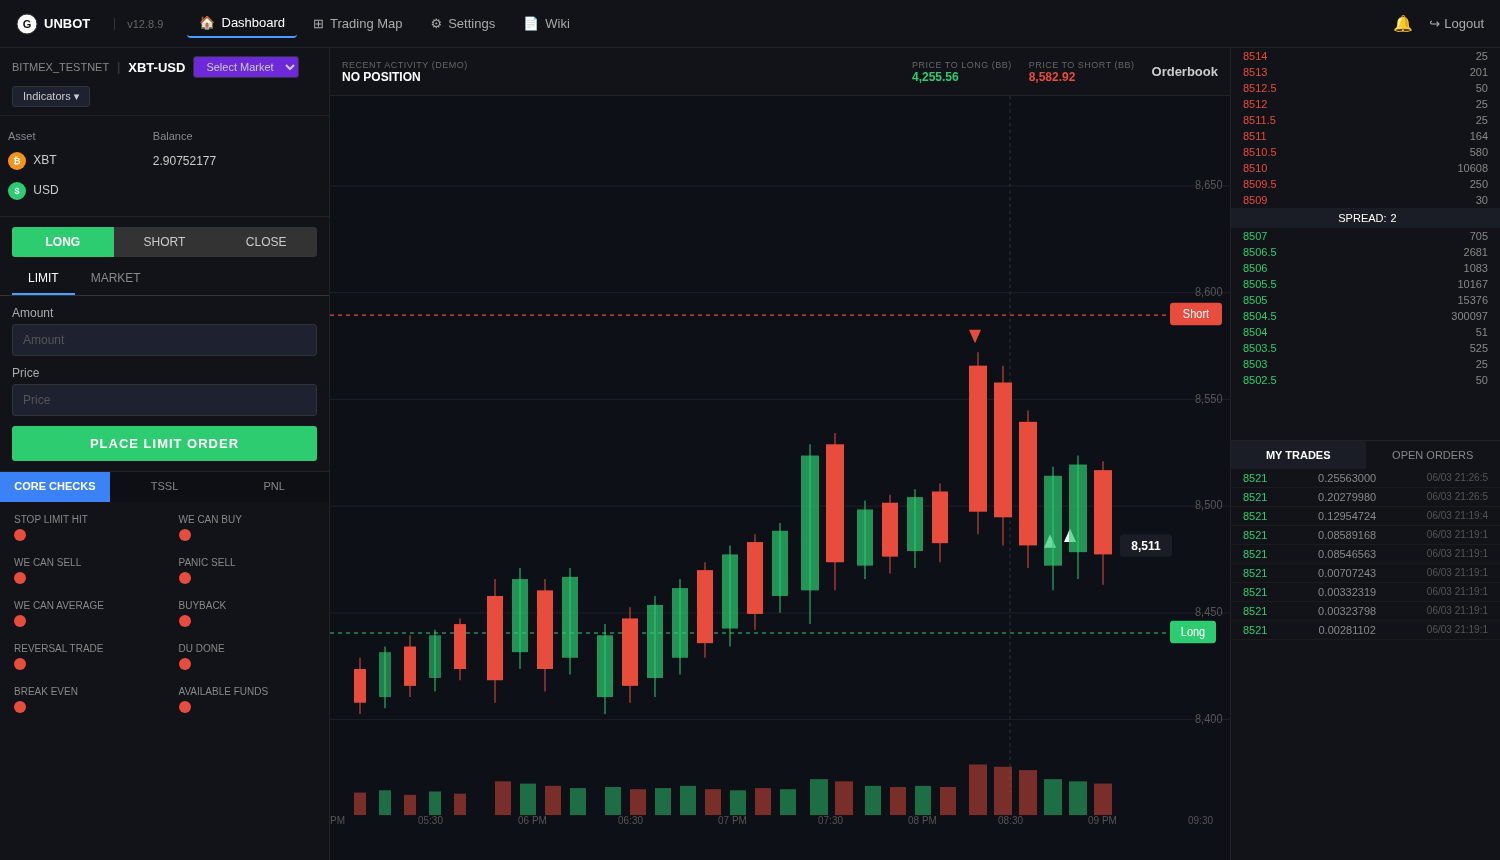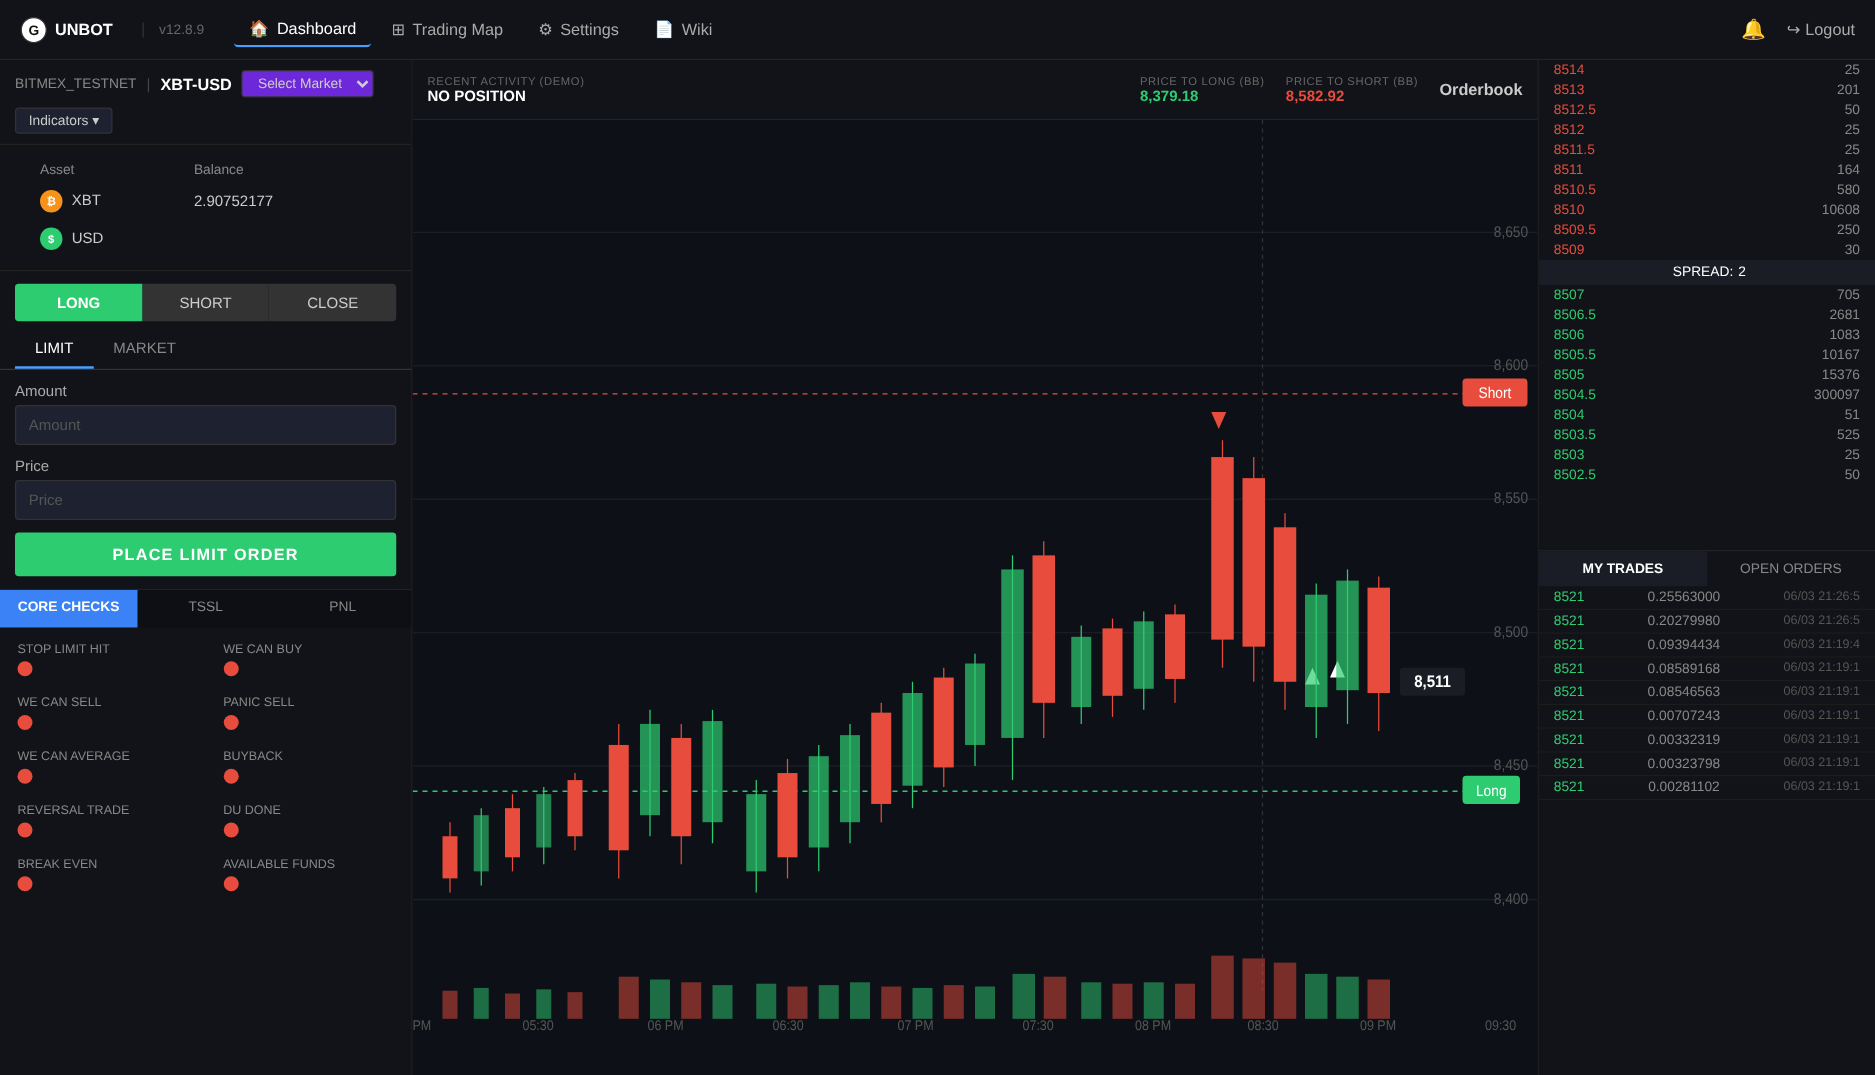--- a/index.html
+++ b/index.html
@@ -28,21 +28,21 @@
 
     
     .sub-header { background: #111318; padding: 8px 12px; display: flex; align-items: center; gap: 8px; border-bottom: 1px solid #222; flex-wrap: wrap; }
     .exchange-label { color: #888; font-size: 11px; }
     .pair-label { color: #fff; font-size: 13px; font-weight: bold; }
     .separator { color: #444; }
     .market-select { background: #6d28d9; border: 1px solid #333; color: #ccc; padding: 3px 8px; border-radius: 3px; font-size: 11px; cursor: pointer; }
     .indicators-btn { background: #1e2130; border: 1px solid #333; color: #ccc; padding: 3px 10px; border-radius: 3px; font-size: 11px; cursor: pointer; }
 
     
-    .asset-section { padding: 10px 28px; border-bottom: 1px solid #222; }
+    .asset-section { padding: 10px 4px; border-bottom: 1px solid #222; }
     .asset-table { width: 100%; border-collapse: collapse; }
     .asset-table th { color: #888; font-weight: normal; text-align: left; padding: 4px 4px; font-size: 11px; }
     .asset-table td { padding: 6px 4px; font-size: 12px; }
     .asset-icon-btc { width: 18px; height: 18px; background: #f7931a; border-radius: 50%; display: inline-flex; align-items: center; justify-content: center; color: #fff; font-size: 9px; font-weight: bold; margin-right: 4px; vertical-align: middle; }
     .asset-icon-usd { width: 18px; height: 18px; background: #2ecc71; border-radius: 50%; display: inline-flex; align-items: center; justify-content: center; color: #fff; font-size: 9px; font-weight: bold; margin-right: 4px; vertical-align: middle; }
 
     
     .order-btns { display: flex; gap: 0; padding: 10px 12px 6px; }
     .btn-long { background: #2ecc71; color: #fff; border: none; padding: 8px 20px; cursor: pointer; font-size: 12px; font-weight: bold; border-radius: 3px 0 0 3px; flex: 1; }
     .btn-short { background: #333; color: #ccc; border: none; padding: 8px 20px; cursor: pointer; font-size: 12px; border-radius: 0; flex: 1; }
@@ -264,21 +264,21 @@
     <div class="chart-main">
 
       <div class="chart-header-row">
         <div class="ch-block">
           <span class="ch-label">RECENT ACTIVITY (DEMO)</span>
           <span class="ch-value">NO POSITION</span>
         </div>
         <div style="margin-left:auto;display:flex;gap:17px;align-items:center;">
           <div class="ch-block">
             <span class="ch-label">PRICE TO LONG (BB)</span>
-            <span class="ch-value green">8,379.18</span>
+            <span class="ch-value green">4,255.56</span>
           </div>
           <div class="ch-block">
             <span class="ch-label">PRICE TO SHORT (BB)</span>
             <span class="ch-value red">8,582.92</span>
           </div>
           <div class="ch-block">
             <span class="orderbook-label">Orderbook</span>
           </div>
         </div>
       </div>
@@ -564,21 +564,21 @@
           <span class="trade-amount">0.25563000</span>
           <span class="trade-time">06/03 21:26:5</span>
         </div>
         <div class="trade-row">
           <span class="trade-price">8521</span>
           <span class="trade-amount">0.20279980</span>
           <span class="trade-time">06/03 21:26:5</span>
         </div>
         <div class="trade-row">
           <span class="trade-price">8521</span>
-          <span class="trade-amount">0.09394434</span>
+          <span class="trade-amount">0.12954724</span>
           <span class="trade-time">06/03 21:19:4</span>
         </div>
         <div class="trade-row">
           <span class="trade-price">8521</span>
           <span class="trade-amount">0.08589168</span>
           <span class="trade-time">06/03 21:19:1</span>
         </div>
         <div class="trade-row">
           <span class="trade-price">8521</span>
           <span class="trade-amount">0.08546563</span>

